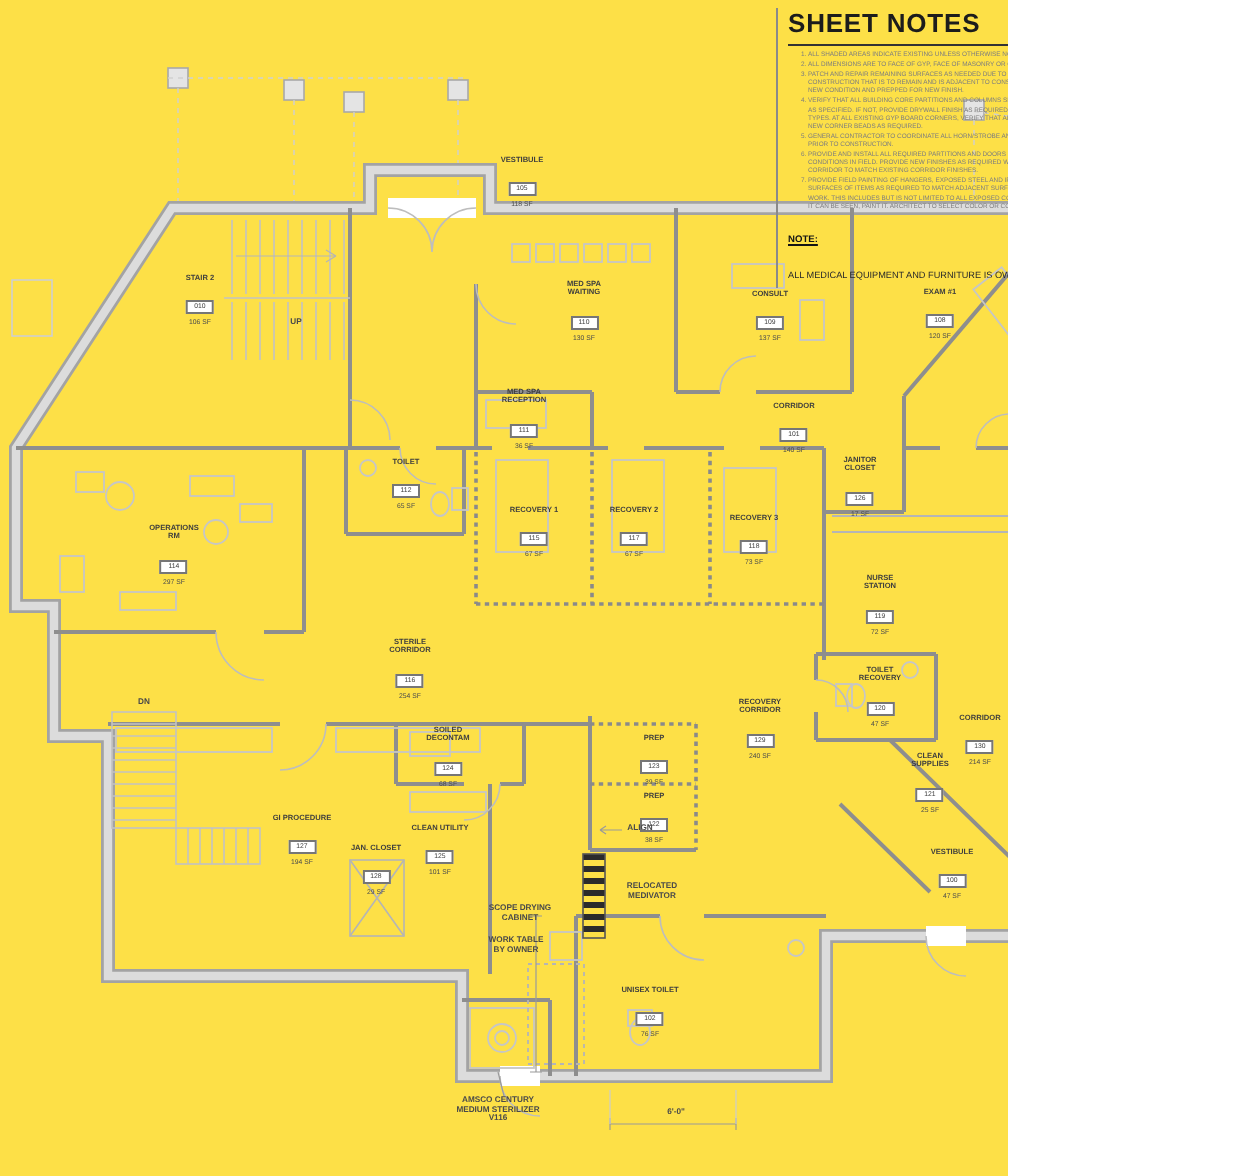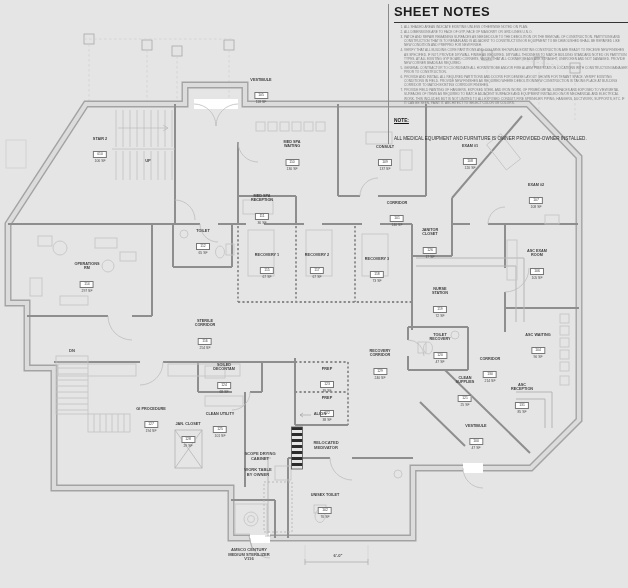--- a/index.html
+++ b/index.html
@@ -1,16 +1,16 @@
 <!DOCTYPE html>
 <html><head>
 <meta charset="utf-8">
 <style>
   html,body{margin:0;padding:0;background:#ffffff;}
-  #canvas{position:relative;width:628px;height:588px;background:#e5e5e5;overflow:hidden;
+  #canvas{position:relative;width:504px;height:588px;background:#fde047;overflow:hidden;
           font-family:"Liberation Sans", sans-serif;}
   #plan-svg{position:absolute;left:0;top:0;}
   
   #room-labels,#annotations{position:absolute;left:0;top:0;width:628px;height:588px;pointer-events:none;}
   .room-label{position:absolute;transform:translateX(-50%);text-align:center;color:#3e3e3e;}
   .rname{font-size:3.8px;line-height:4.4px;font-weight:bold;white-space:pre-line;letter-spacing:0;}
   .rnum{display:inline-block;border:0.6px solid #767676;background:#fff;font-size:3.4px;
         line-height:4.8px;padding:0 2px;margin:0.6px 0;min-width:8px;}
   .rarea{font-size:3.4px;line-height:4px;color:#4c4c4c;}
   .anno{position:absolute;transform:translateX(-50%);text-align:center;font-size:4.1px;

